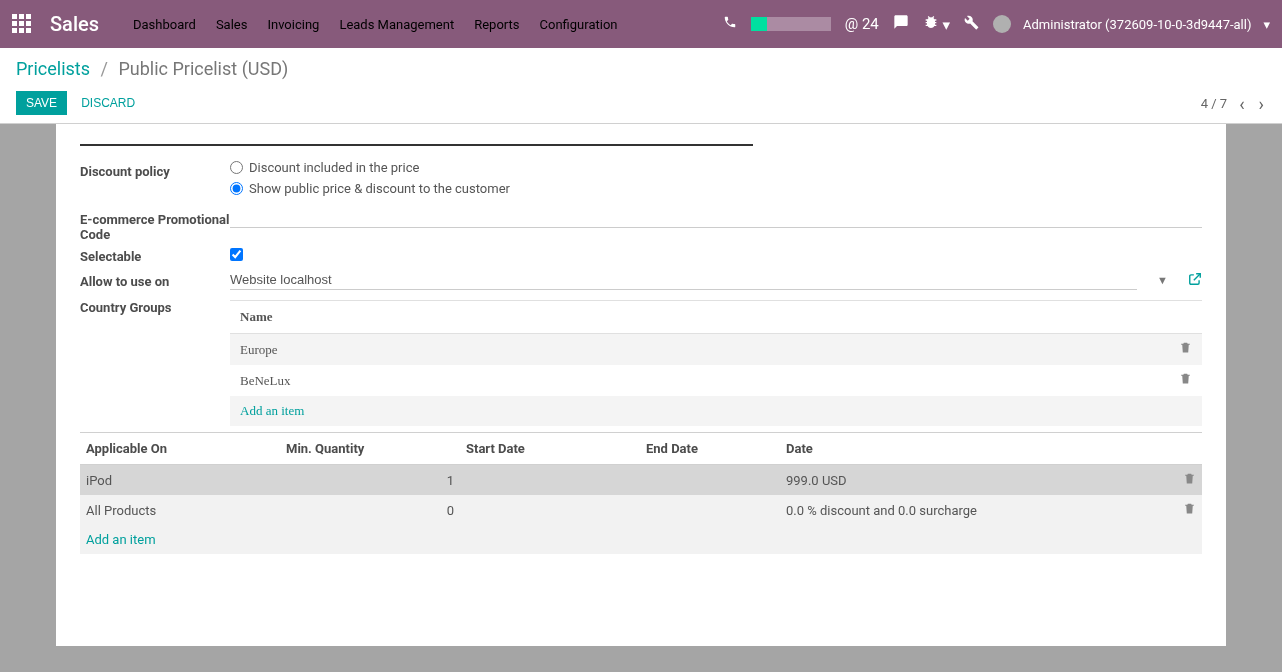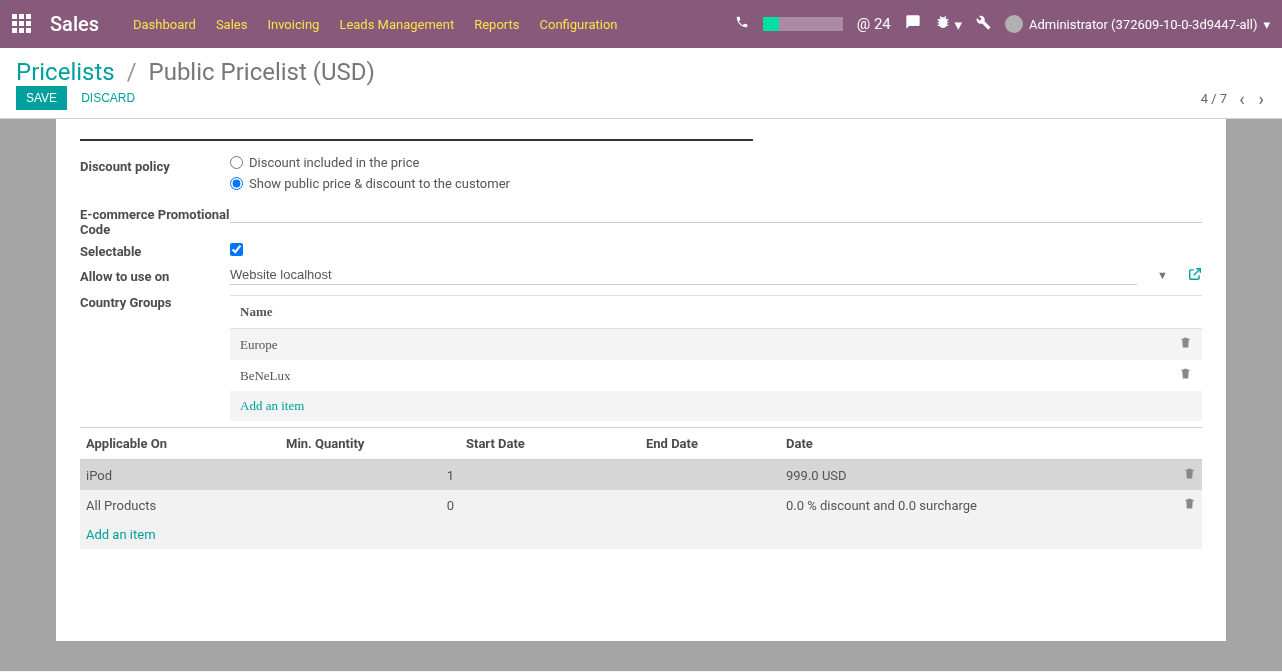--- a/index.html
+++ b/index.html
@@ -36,54 +36,55 @@
     font-size: 20px;
     font-weight: 500;
     margin-right: 34px;
   }
   .navbar .menu {
     display: flex;
     gap: 20px;
     flex: 1;
   }
   .navbar .menu a {
-    color: #fde047;
+    color: #000000;
     text-decoration: none;
     font-size: 13px;
     cursor: pointer;
   }
   .navbar .right {
     display: flex;
     align-items: center;
     gap: 14px;
     font-size: 13px;
   }
   .navbar .right .progress-bar-wrap {
     width: 80px; height: 14px; background: rgba(255,255,255,0.3); position: relative;
   }
   .navbar .right .progress-bar-wrap .progress-bar {
     background: #00e0a0; height: 100%; width: 20%;
   }
   .navbar .icon { cursor: pointer; color: #fff; font-size: 15px; text-align: center; }
   .navbar .user {
-    display: flex; align-items: center; gap: 6px; cursor: pointer;
+    display: flex; align-items: center; gap: 12px; cursor: pointer;
   }
   .navbar .user .avatar-icon {
     width: 18px; height: 18px; border-radius: 50%; background: #b0b0b0; display:inline-block;
   }
 
   
   .controlbar {
     background: #fff;
     border-bottom: 1px solid #d0d0d0;
     padding: 10px 16px 8px 16px;
   }
   .breadcrumb {
-    font-size: 24px;
+    font-size: 18px;
     color: #777;
+    margin-bottom: 12px;
   }
   .breadcrumb a { color: #00a09d; text-decoration: none; cursor: pointer; }
   .breadcrumb .sep { margin: 0 6px; color: #999; }
   .controlbar .actions { display: flex; align-items: center; justify-content: space-between; }
   .controlbar .actions .left { display: flex; align-items: center; gap: 14px; }
   .btn-save {
     background: #00a09d; color: #fff; border: none; padding: 5px 10px;
     font-size: 12px; cursor: pointer;
   }
   .btn-discard {

